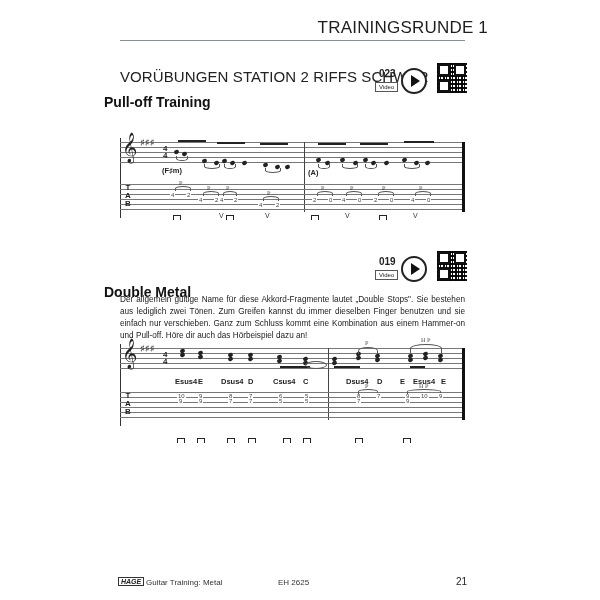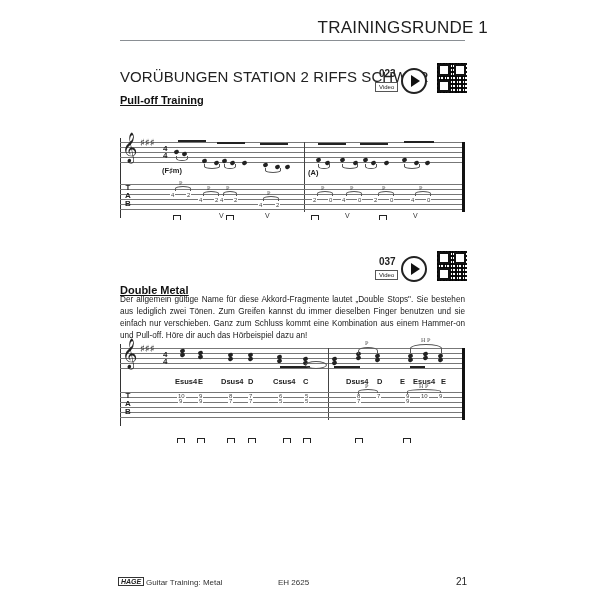--- a/index.html
+++ b/index.html
@@ -13,21 +13,21 @@
   .video-label { position:absolute; left:0; top:16px; border:1px solid #555; font-size:6px; padding:1px 3px; color:#222; background:#fff; }
   .play-circle { position:absolute; left:26px; top:2px; width:22px; height:22px; border:2px solid #222; border-radius:50%; background:#fff; }
   .play-tri { position:absolute; left:8px; top:5px; width:0; height:0; border-left:9px solid #111; border-top:6px solid transparent; border-bottom:6px solid transparent; }
   .qr { position:absolute; width:30px; height:30px; background:
       repeating-linear-gradient(90deg,#111 0 2px,#fff 2px 3px,#111 3px 4px,#fff 4px 6px),
       repeating-linear-gradient(0deg,#111 0 2px,#fff 2px 4px);
       background-blend-mode:multiply; }
   .qr::before{content:"";position:absolute;left:1px;top:1px;width:8px;height:8px;border:2px solid #111;background:#fff;}
   .qr::after{content:"";position:absolute;right:1px;top:1px;width:8px;height:8px;border:2px solid #111;background:#fff;}
   .qr-bl{position:absolute;left:1px;bottom:1px;width:8px;height:8px;border:2px solid #111;background:#fff;}
-  .subheading { position:absolute; left:120px; font-size:11px; font-weight:bold; color:#111;text-decoration:underline; }
+  .subheading { position:absolute; left:104px; font-size:14px; font-weight:bold; color:#111; }
   .body-text { position:absolute; left:120px; width:345px; font-size:8.2px; line-height:12px; color:#222; text-align:justify; }
   .system { position:absolute; left:120px; width:345px; }
   .staff-line { position:absolute; left:0; right:0; height:1px; background:#777; }
   .barline { position:absolute; width:1px; background:#444; }
   .final-bar { position:absolute; width:3px; background:#111; }
   .bracket { position:absolute; left:0; width:1px; background:#333; }
   .clef { position:absolute; font-family:"DejaVu Serif", serif; font-size:26px; color:#222; }
   .sharps { position:absolute; font-size:10px; color:#222; font-family:"DejaVu Sans", sans-serif; }
   .timesig { position:absolute; font-size:8px; font-weight:bold; line-height:7px; color:#222; }
   .tab-letters { position:absolute; font-size:8px; font-weight:bold; line-height:8px; color:#222; text-align:center; width:8px; }
@@ -181,21 +181,21 @@
     <span class="pick" style="left:219px; top:212px;">V</span>
     <span class="pick pick-down" style="left:226px; top:215px;"></span>
     <span class="pick" style="left:265px; top:212px;">V</span>
     <span class="pick pick-down" style="left:311px; top:215px;"></span>
     <span class="pick" style="left:345px; top:212px;">V</span>
     <span class="pick pick-down" style="left:379px; top:215px;"></span>
     <span class="pick" style="left:413px; top:212px;">V</span>
   </div>
 
   <div class="video-badge" style="left:375px; top:254px;">
-    <span class="video-num">037</span>
+    <span class="video-num">019</span>
     <span class="video-label">Video</span>
     <span class="play-circle">
         <span class="play-tri"></span>
       </span>
   </div>
   <div class="qr" style="left:437px; top:251px;">
       <span class="qr-bl"></span>
     </div>
 
   <div class="subheading" style="top:284px;">Double Metal</div>

